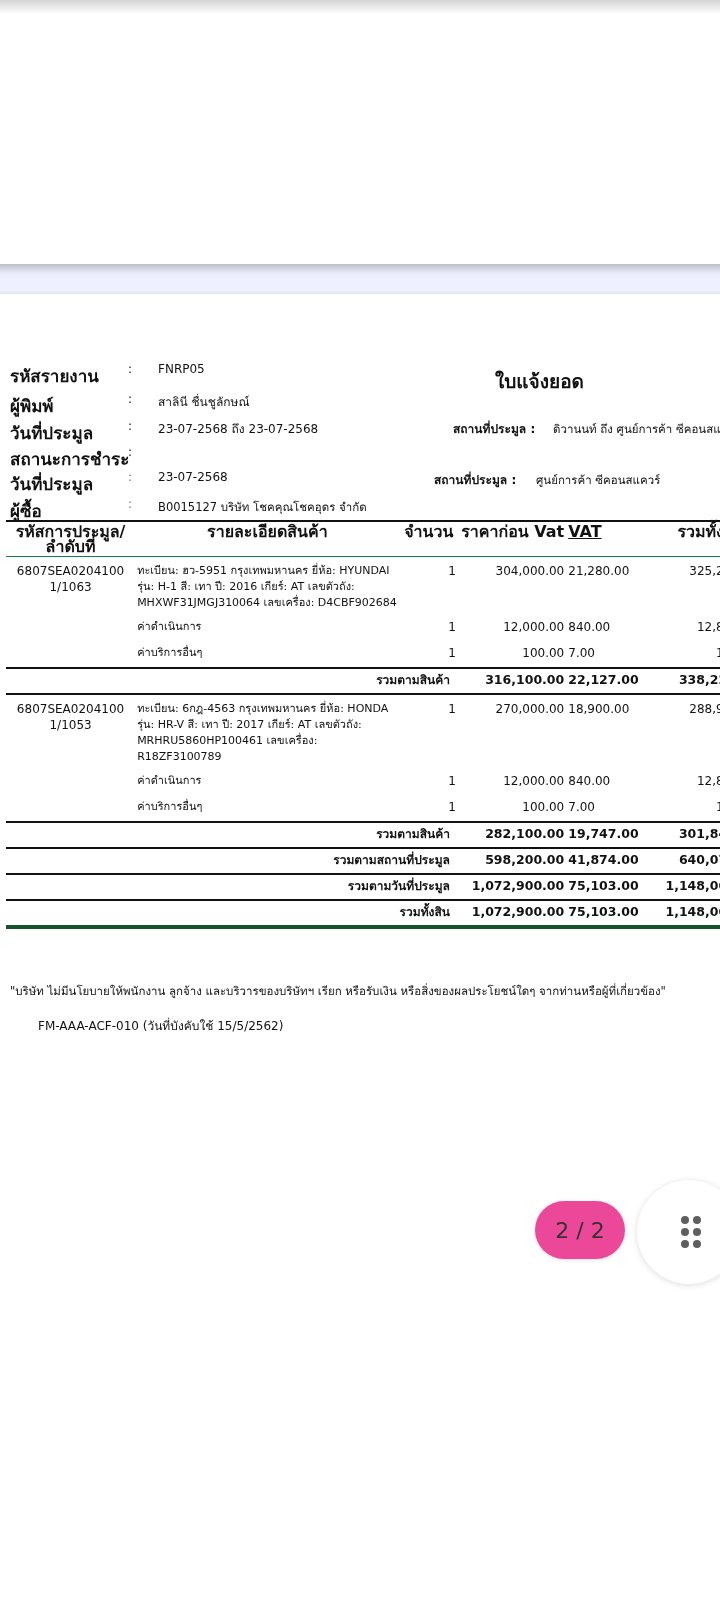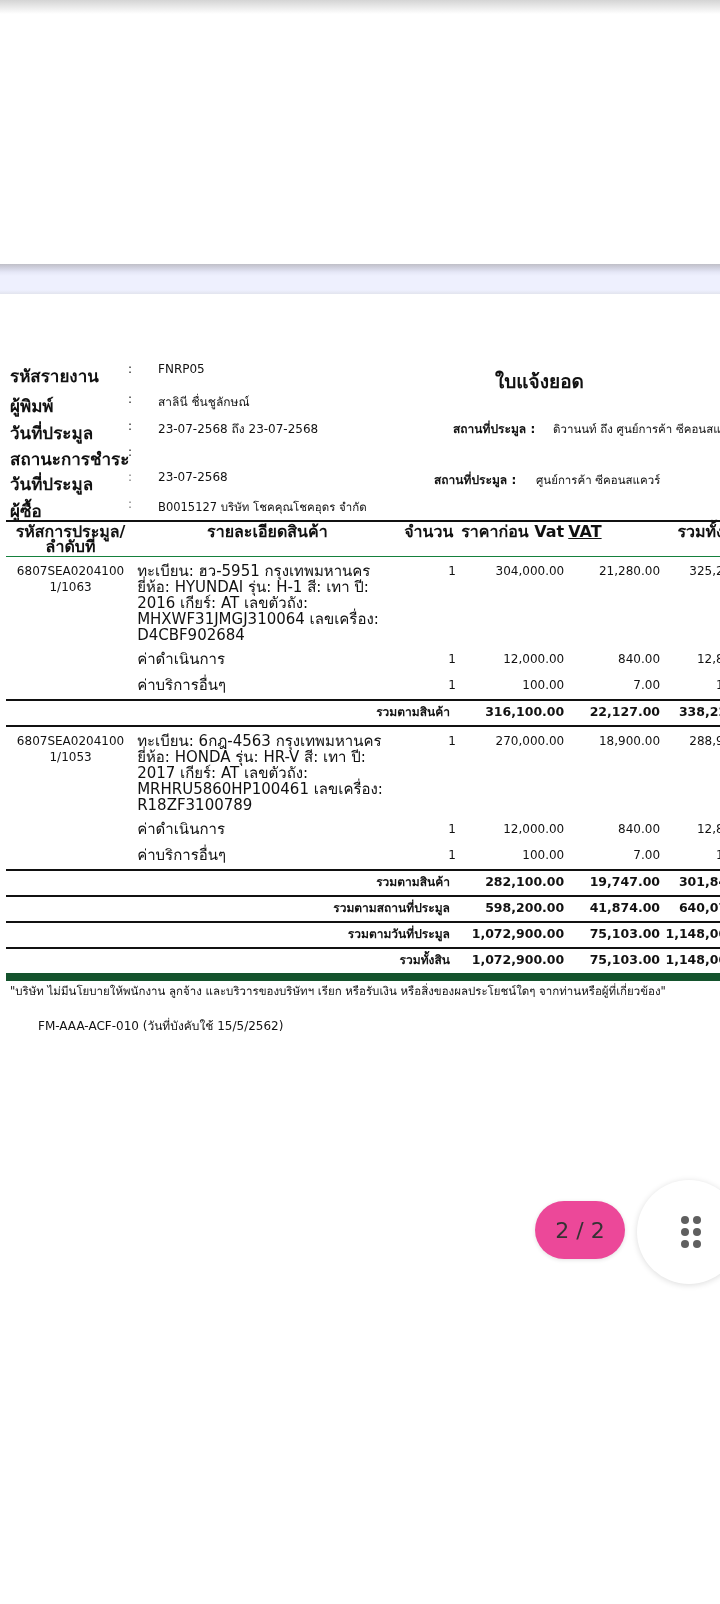--- a/index.html
+++ b/index.html
@@ -40,38 +40,38 @@
     table.items th {
       font-weight: bold; font-size: 16px; padding: 2px 2px; vertical-align: top;
       border-top: 2px solid #111; border-bottom: 1px solid #15803d;
       line-height: 15px;
     }
     table.items td { padding: 0 2px; vertical-align: top; line-height: 16px; }
     .c-code { width: 120px; text-align: center; }
     .c-desc { width: 250px; }
     .c-qty  { width: 52px; text-align: right; }
     .c-pre  { width: 100px; text-align: right; }
-    .c-vat  { width: 88px; text-align: right; }
+    .c-vat  { width: 88px; text-align: left; }
     .c-tot  { width: 90px; text-align: right; }
     th.c-desc { text-align: center; }
     th.c-qty { text-align: center; }
     th.c-pre { text-align: right; }
     th.c-vat { text-align: left; text-decoration: underline; }
     th.c-tot { text-align: center; }
     td.c-qty { padding-right: 12px; }
-    td.c-desc { padding-left: 8px; font-size: 15px; }
+    td.c-desc { padding-left: 8px; font-size: 11px; }
     tr.main td { padding-top: 6px; }
     tr.sub td { padding-top: 8px; height: 18px; }
     tr.sub.last td { padding-bottom: 4px; }
     tr.total td {
       font-weight: bold; border-top: 2px solid #111; border-bottom: 2px solid #111;
       height: 21px; padding-top: 3px; font-size: 12.5px;
     }
     tr.total td.lbl { text-align: right; font-size: 12px; padding-right: 8px; }
-    tr.grand td { border-bottom: 8px solid #14532d; }
+    tr.grand td { border-bottom: 4px solid #14532d; }
 
     .disclaimer {
       position: absolute; left: 10px; top: 688px; font-size: 11.5px; white-space: nowrap;
     }
     .formcode {
       position: absolute; left: 10px; top: 722px; font-size: 12px; white-space: nowrap; margin-left: 28px;
     }
 
     .page-indicator {
       position: absolute; left: 535px; top: 1201px; width: 90px; height: 58px;

